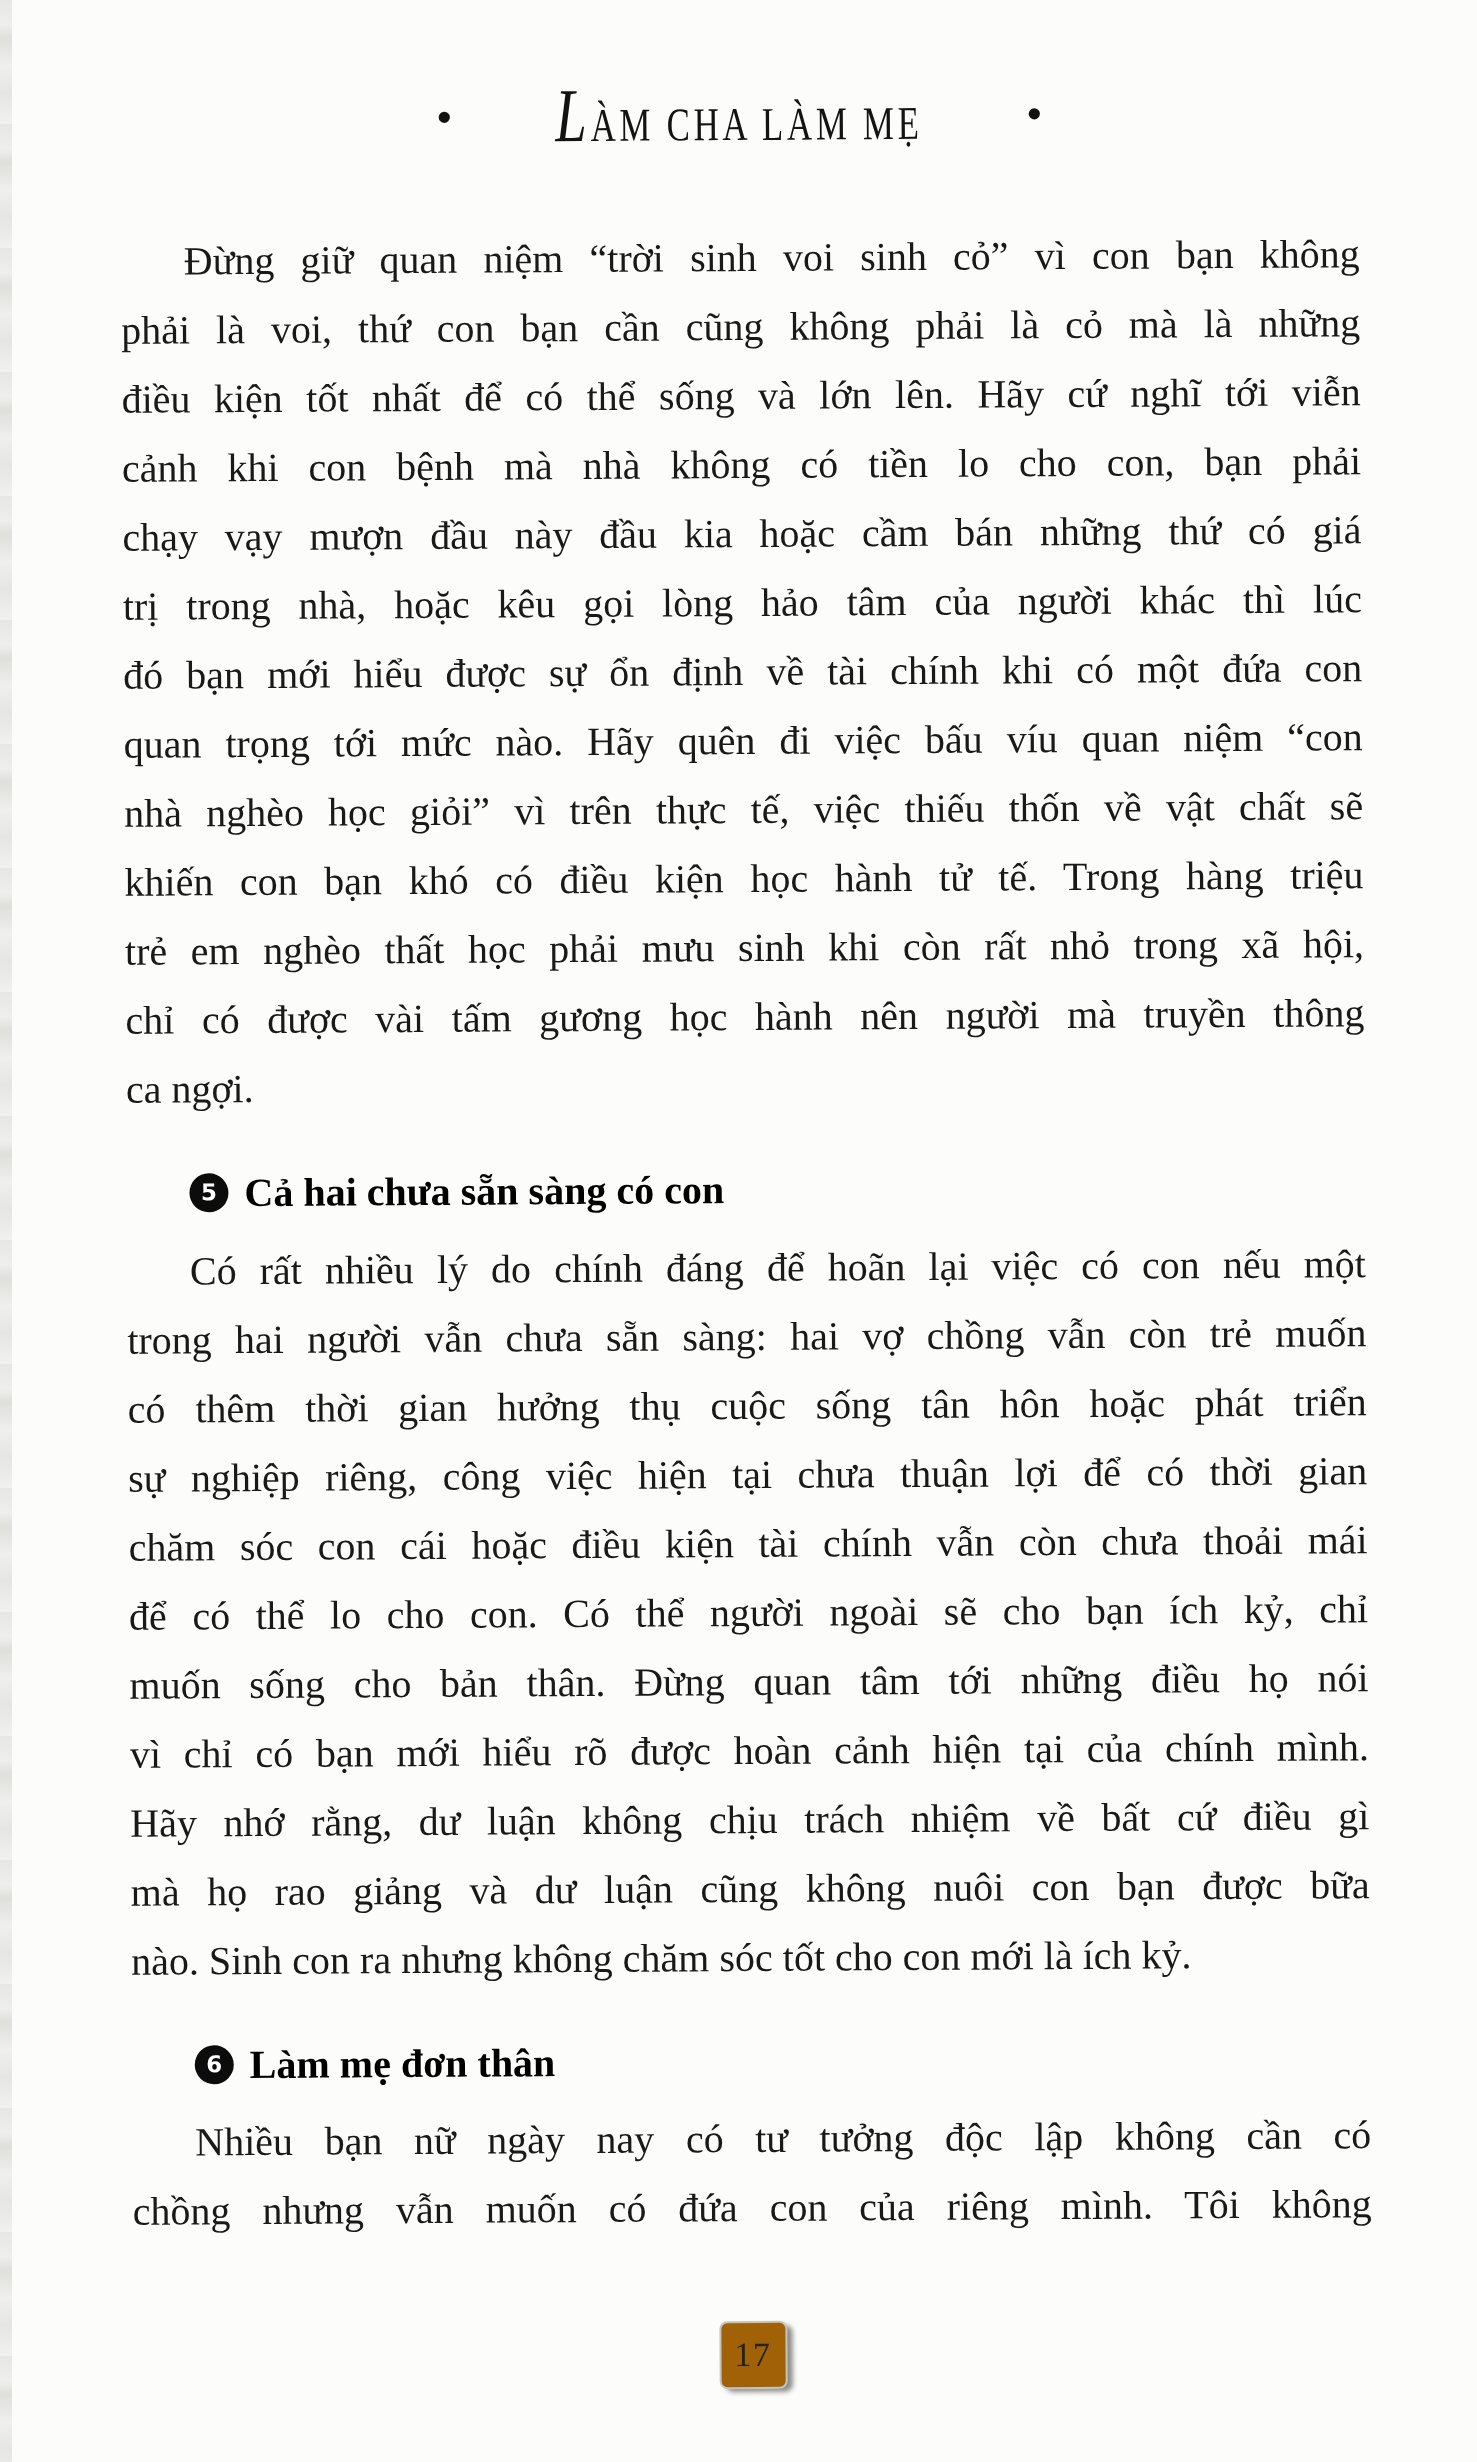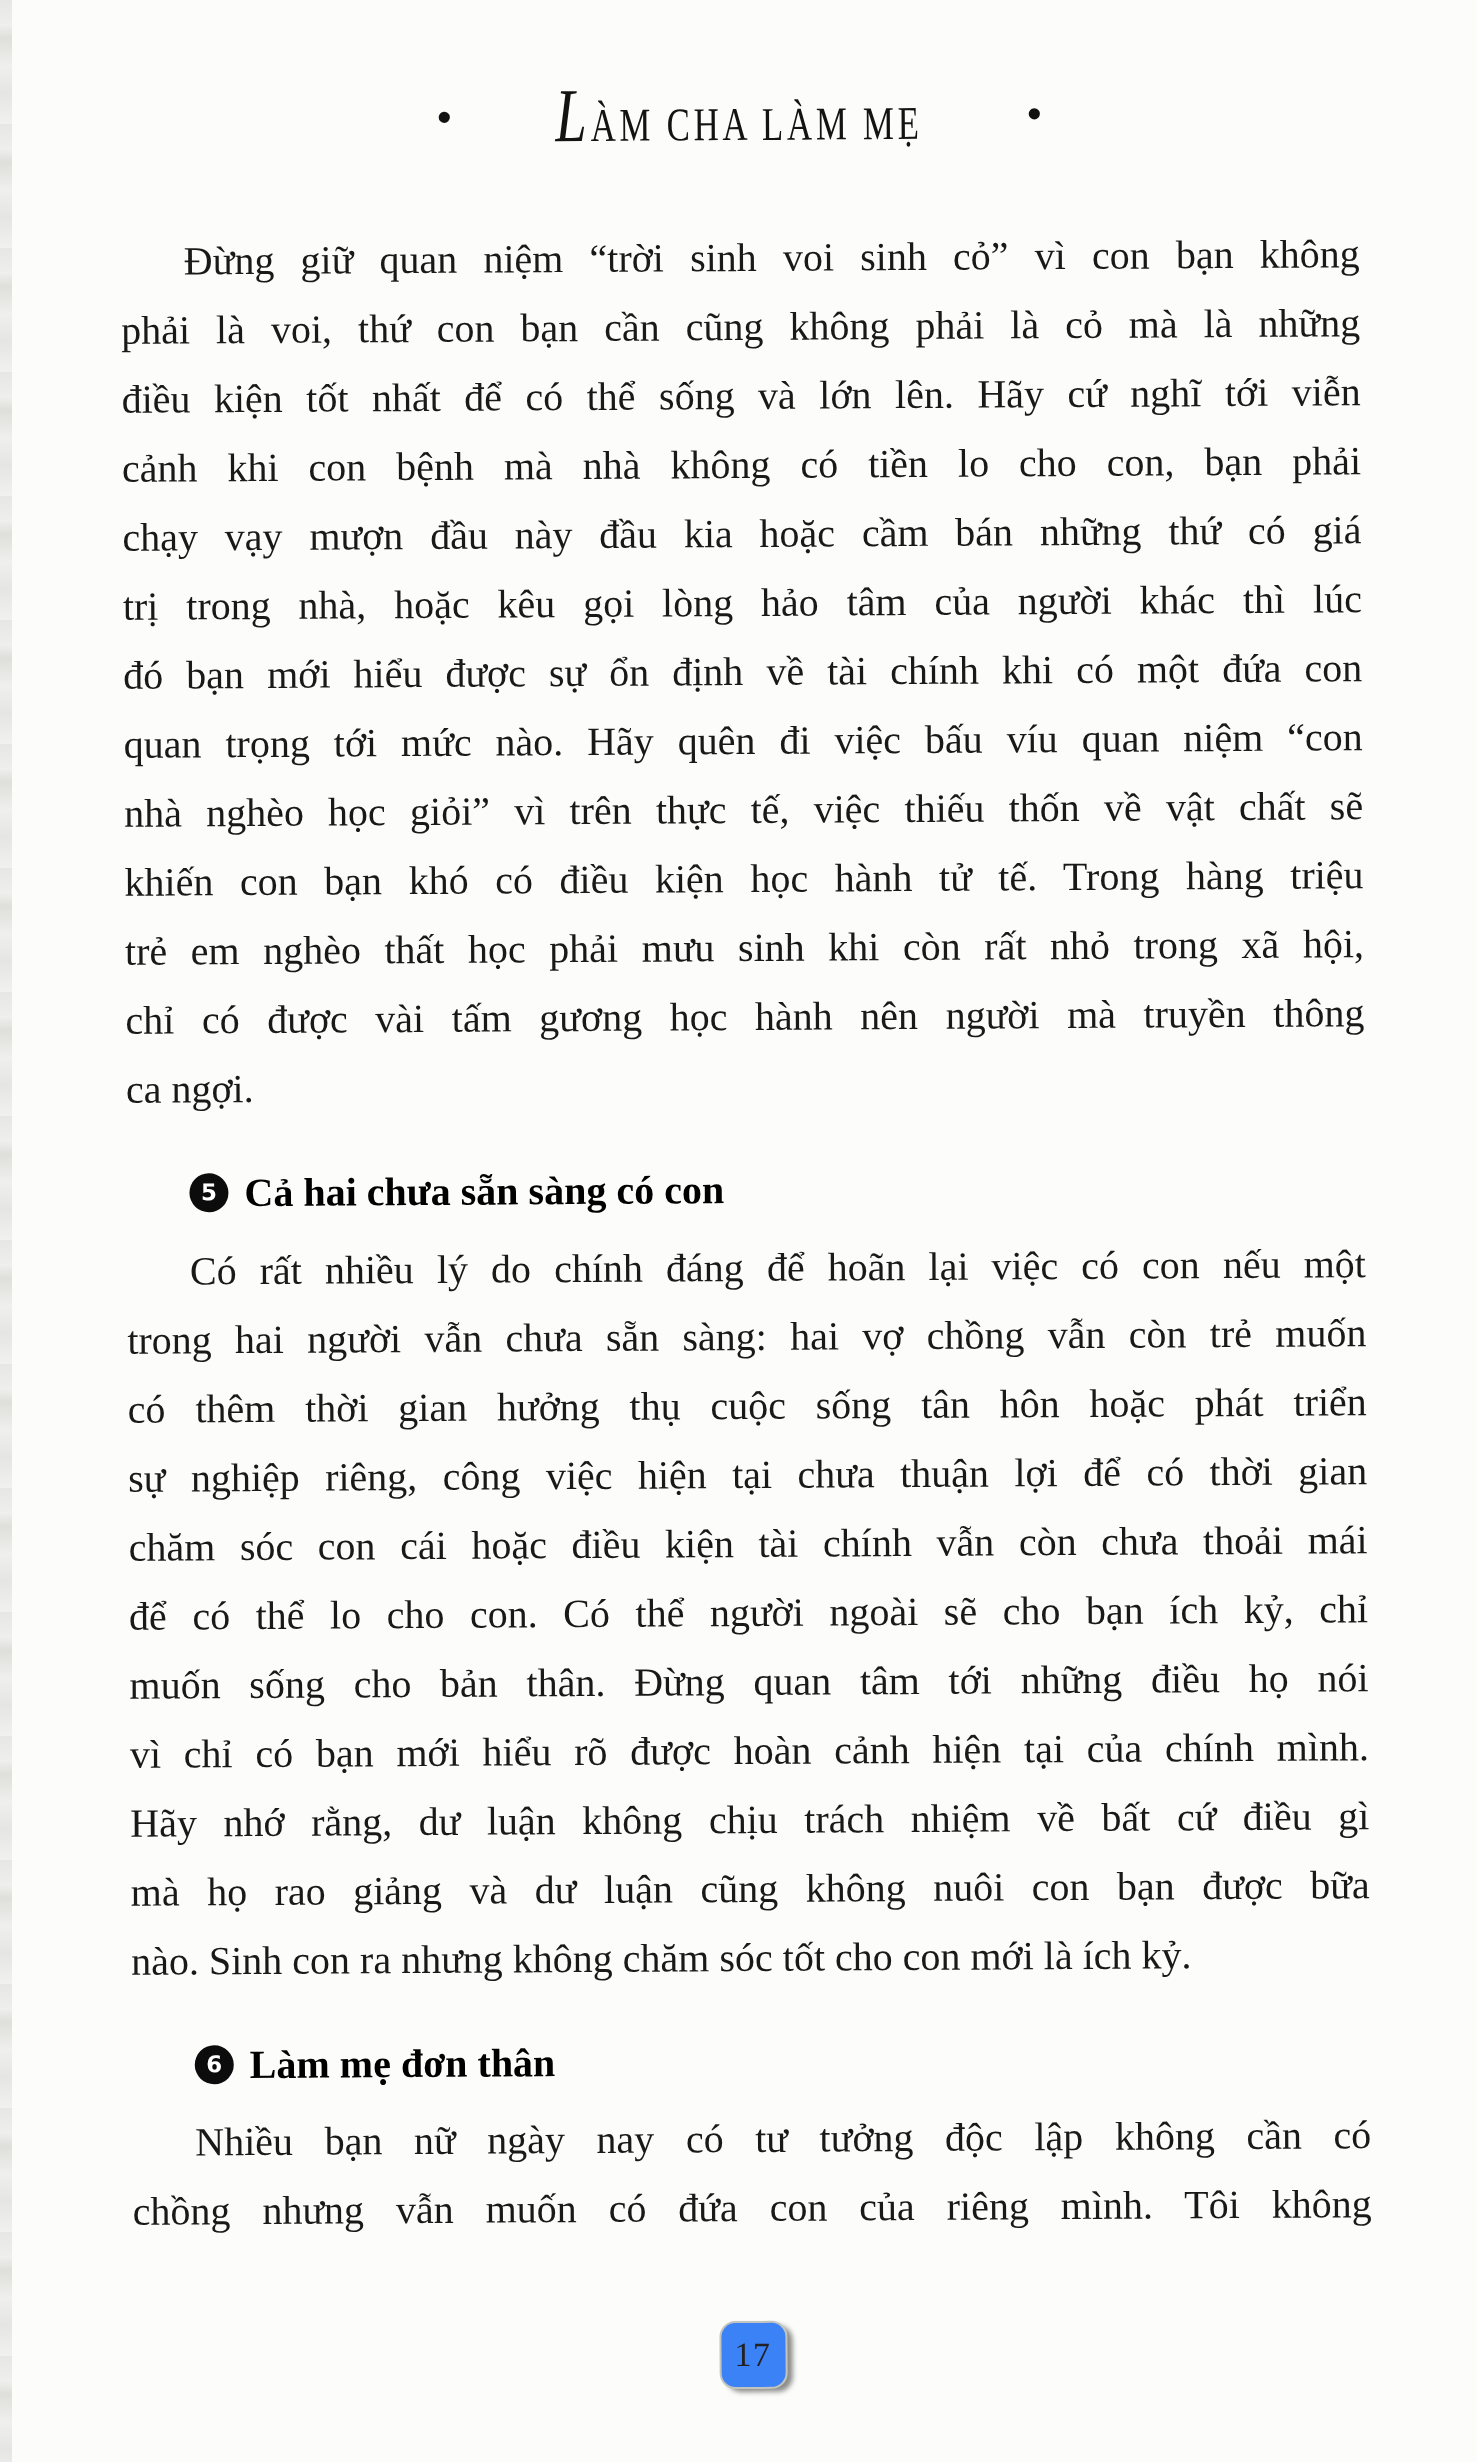--- a/index.html
+++ b/index.html
@@ -114,23 +114,23 @@
   }
   
   .footer {
     margin-top: 79px;
     display: flex;
     justify-content: center;
   }
   .page-badge {
     width: 64px;
     height: 64px;
-    border-radius: 16px;
+    border-radius: 8px;
     border: 2.2px solid #c4c4bf;
-    background: #3b82f6;
+    background: #a16207;
     box-shadow: 5.8px 3.6px 5.1px -0.7px rgba(45, 45, 42, 0.55);
     display: flex;
     align-items: center;
     justify-content: center;
   }
   .page-badge span {
     font-size: 34px;
     letter-spacing: 1.5px;
     color: #222;
   }

